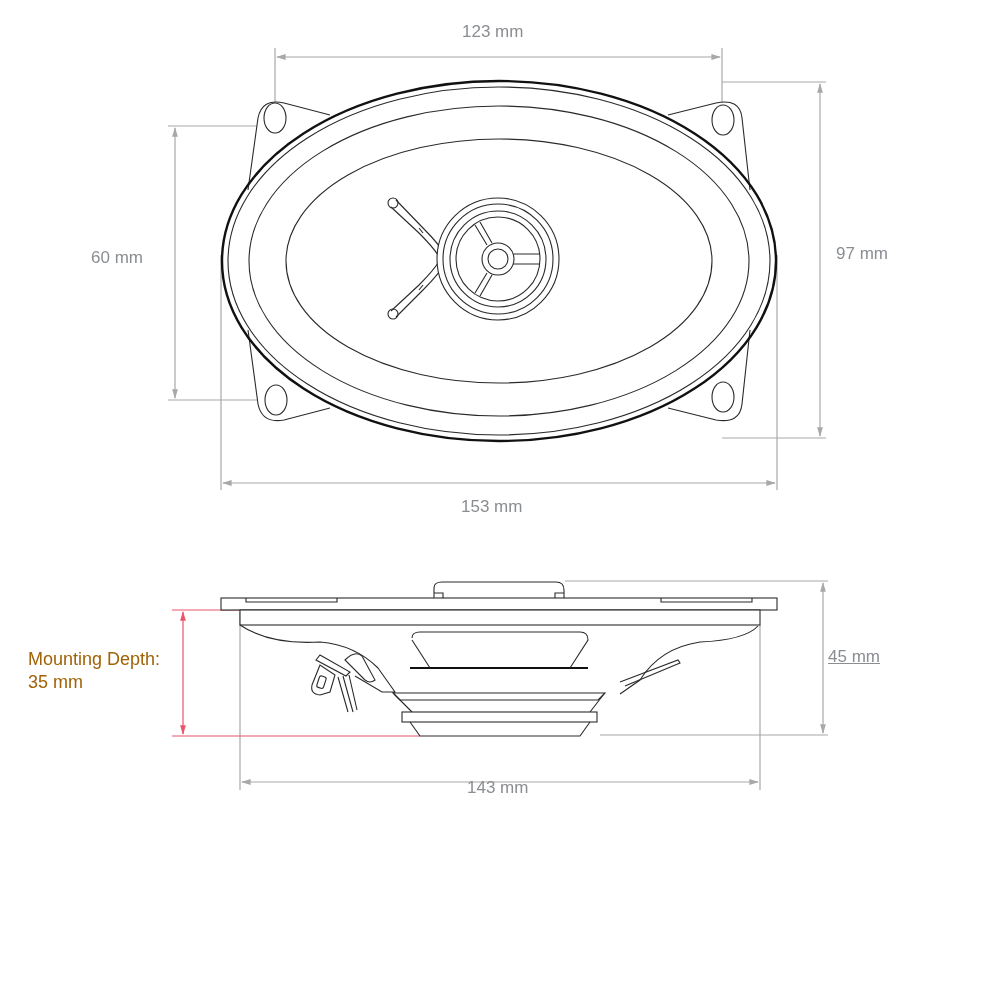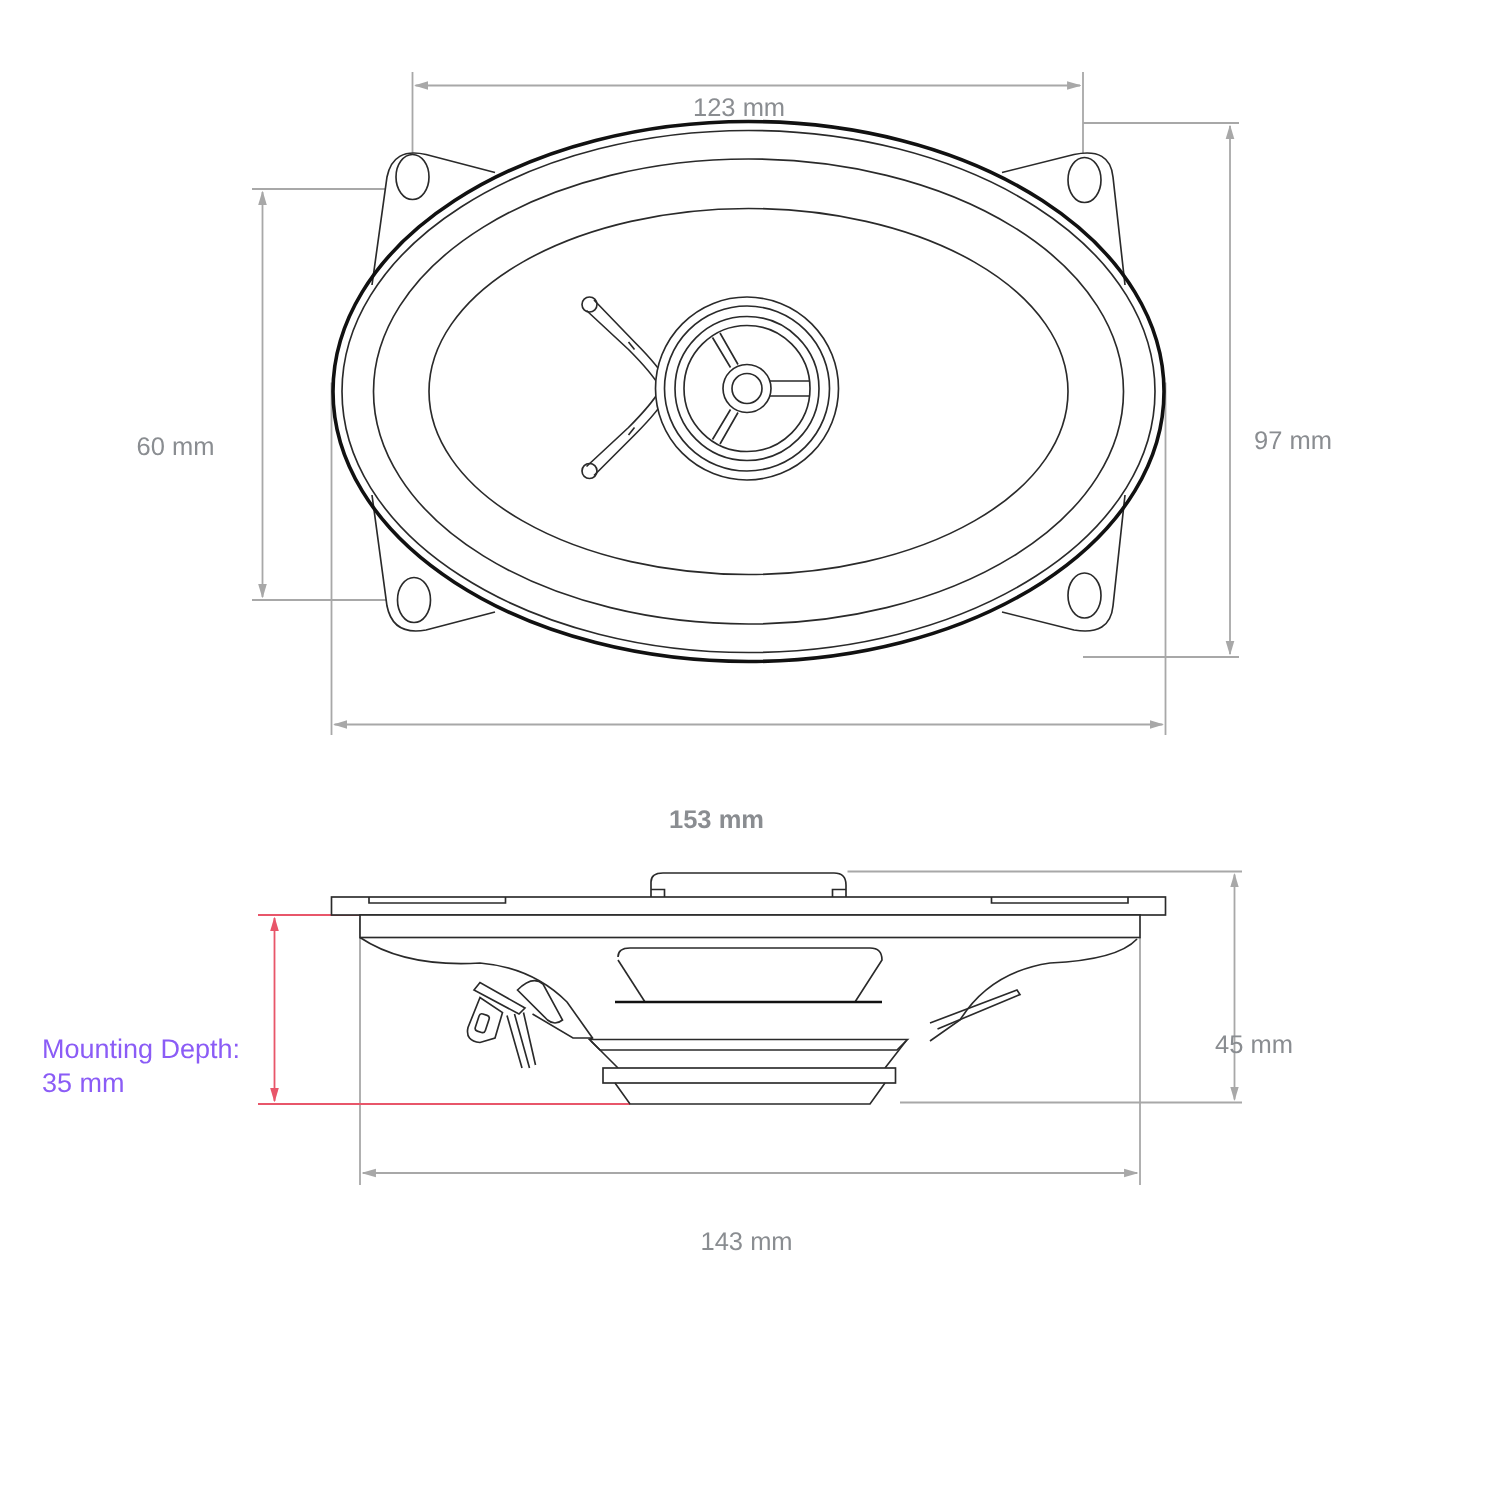--- a/index.html
+++ b/index.html
@@ -1,19 +1,19 @@
 <!DOCTYPE html>
 <html><head>
   <meta charset="utf-8">
   <style>
     html, body { margin: 0; padding: 0; background: #ffffff; }
     body { width: 1000px; height: 1000px; position: relative; overflow: hidden; font-family: "Liberation Sans", sans-serif; }
     #drawing { position: absolute; left: 0; top: 0; width: 1000px; height: 1000px; }
-    .label { position: absolute; font-family: "Liberation Sans", sans-serif; font-size: 17px; color: #8a8d91; white-space: nowrap; margin-top: 40px; }
-    .label.red { color: #8b5cf6; font-size: 18px; line-height: 23px; white-space: pre-line; }
+    .label { position: absolute; font-family: "Liberation Sans", sans-serif; font-size: 17px; color: #8a8d91; white-space: nowrap; }
+    .label.red { color: #a16207; font-size: 18px; line-height: 23px; white-space: pre-line; }
     .dim { stroke: #a8a8a8; stroke-width: 1.2; fill: none; }
     .dim-red { stroke: #e8566a; stroke-width: 1.2; fill: none; }
     .ln { stroke: #2a2a2a; stroke-width: 1.1; fill: none; }
     .ln-thick { stroke: #111; stroke-width: 2.4; fill: none; }
     .ln-fill { stroke: #2a2a2a; stroke-width: 1.1; fill: #ffffff; }
   </style>
 </head>
 <body>
 
 <svg id="drawing" viewBox="0 0 1000 1000" xmlns="http://www.w3.org/2000/svg">
@@ -144,17 +144,17 @@
       <path class="ln-fill" d="M320,665 L312,685 Q310,694 320,695 L330,692 L335,675 Z"></path>
       <rect class="ln" x="318" y="676" width="7" height="12" rx="2" transform="rotate(18 321 682)"></rect>
       <path class="ln" d="M338,677 L348,712 M343,676 L353,712 M349,675 L357,710"></path>
     </g>
   </g>
 </svg>
 
 <div class="label" style="left:462px; top:22px;">123 mm</div>
 <div class="label" style="left:91px; top:248px;">60 mm</div>
 <div class="label" style="left:836px; top:244px;">97 mm</div>
-<div class="label" style="left:446px; top:497px;font-weight:bold;">153 mm</div>
-<div class="label" style="left:810px; top:647px;">45 mm</div>
+<div class="label" style="left:461px; top:497px;">153 mm</div>
+<div class="label" style="left:828px; top:647px;text-decoration:underline;">45 mm</div>
 <div class="label" style="left:467px; top:778px;">143 mm</div>
 <div class="label red" style="left:28px; top:648px;">Mounting Depth:
 35 mm</div>
 
 </body></html>

